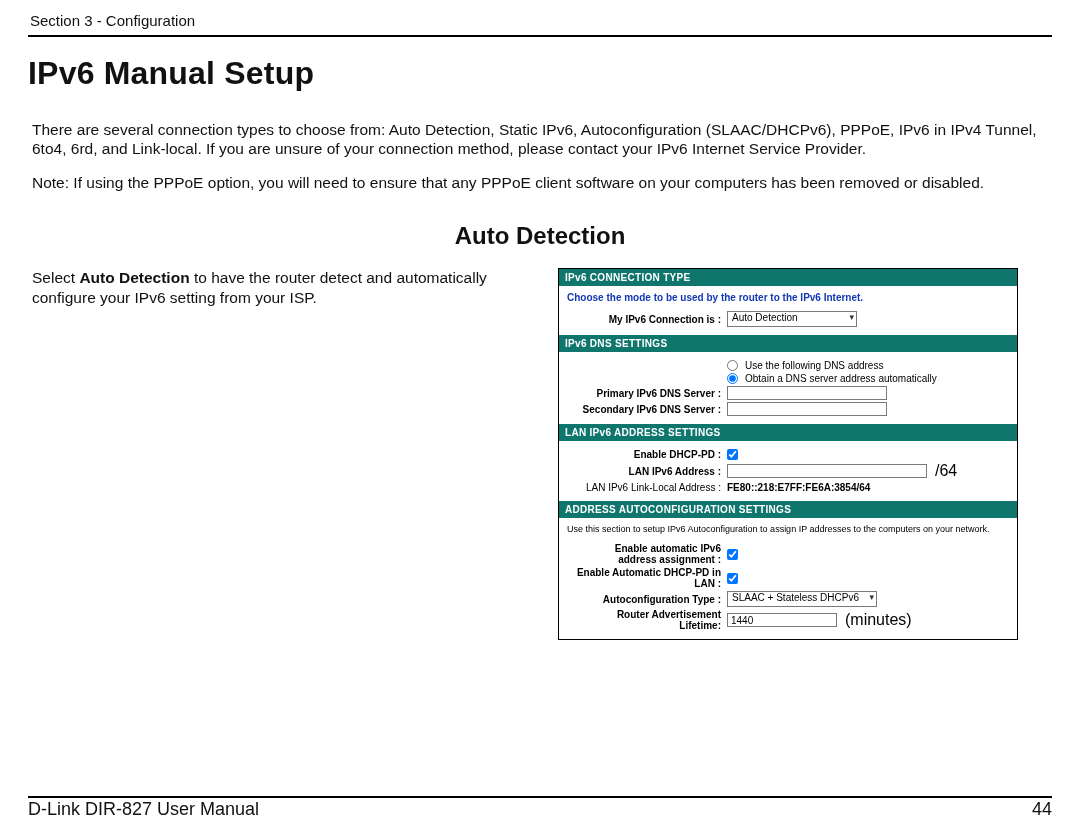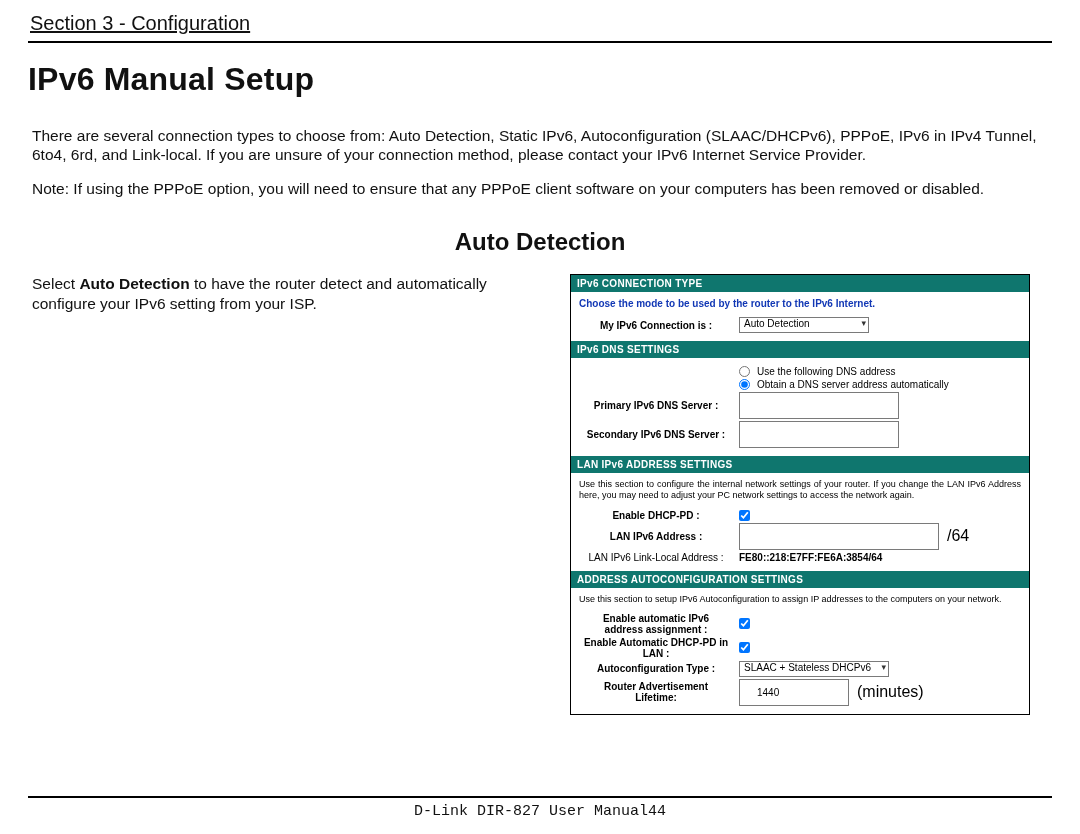--- a/index.html
+++ b/index.html
@@ -1,42 +1,42 @@
 <!DOCTYPE html>
 <html><head>
 <meta charset="utf-8">
 <style>
   * { box-sizing: border-box; margin: 0; padding: 0; }
   html, body { width: 1080px; height: 834px; background: #fff; font-family: "Myriad Pro", "Segoe UI", Arial, sans-serif; color: #111; }
   .page { width: 1080px; height: 834px; position: relative; padding: 10px 28px 0 28px; }
-  .topline { font-size: 20px; padding: 2px 2px 6px 2px; border-bottom: 2px solid #000; text-decoration: underline; }
+  .topline { font-size: 15px; padding: 2px 2px 6px 2px; border-bottom: 2px solid #000; }
   .title { text-align: left; font-weight: 700; font-size: 32px; margin-top: 18px; margin-bottom: 28px; letter-spacing: 0.2px; }
   .intro { font-size: 15.5px; line-height: 1.25; margin: 0 4px 14px 4px; }
   .subtitle { text-align: center; font-weight: 700; font-size: 24px; margin-top: 30px; margin-bottom: 18px; }
-  .cols { display: flex; gap: 18px; padding: 0 4px; }
+  .cols { display: flex; gap: 6px; padding: 0 4px; }
   .leftcol { width: 520px; font-size: 15.5px; line-height: 1.3; }
   .leftcol b { font-weight: 700; }
   .panel { width: 460px; border: 1px solid #000; font-family: Verdana, Arial, sans-serif; font-size: 10px; color: #000; background: #fff; }
   .secthead { background: #0f766e; color: #fff; font-weight: 700; font-size: 10px; padding: 3px 6px; letter-spacing: 0.3px; }
   .secbody { padding: 6px 8px; }
   .bluebold { color: #1238b5; font-weight: 700; font-size: 10px; margin-bottom: 8px; }
   .helptxt { font-size: 9px; line-height: 1.25; text-align: justify; margin-bottom: 8px; }
   .frow { display: flex; align-items: center; margin: 2px 0; }
-  .flab { width: 160px; text-align: center; padding-right: 6px; font-weight: 700; font-size: 10px; }
+  .flab { width: 160px; text-align: right; padding-right: 6px; font-weight: 700; font-size: 10px; }
   .fval { flex: 1; display: flex; align-items: center; gap: 4px; }
   .sel { border: 1px solid #7a7a7a; background: #fff; font-size: 10px; height: 16px; padding: 0 14px 0 4px; appearance: none; position: relative; }
   .selwrap { position: relative; display: inline-block; }
   .selwrap::after { content: "▾"; position: absolute; right: 3px; top: 1px; font-size: 9px; color: #333; pointer-events: none; }
-  .txt { border: 1px solid #7a7a7a; background: #fff; height: 27px; font-size: 10px; padding: 0 17px; }
+  .txt { border: 1px solid #7a7a7a; background: #fff; height: 14px; font-size: 10px; padding: 0 3px; }
   .radio, .check { width: 11px; height: 11px; }
   .radiolab { font-size: 10px; margin-left: 3px; }
   .suffix { font-size: 16px; margin-left: 4px; }
   .plain { font-size: 10px; }
   .rule { position: absolute; left: 28px; right: 28px; bottom: 36px; border-top: 2px solid #000; }
-  .footer { position: absolute; left: 28px; right: 28px; bottom: 14px; display: flex; justify-content: center; font-size: 15px; font-family: Liberation Mono, monospace; }
+  .footer { position: absolute; left: 28px; right: 28px; bottom: 14px; display: flex; justify-content: space-between; font-size: 18px; }
 </style>
 </head>
 <body>
 
 <div class="page">
   <div class="topline">Section 3 - Configuration</div>
 
   <div class="title">IPv6 Manual Setup</div>
 
   <p class="intro">There are several connection types to choose from: Auto Detection, Static IPv6, Autoconfiguration (SLAAC/DHCPv6), PPPoE, IPv6 in IPv4 Tunnel, 6to4, 6rd, and Link-local. If you are unsure of your connection method, please contact your IPv6 Internet Service Provider.</p>
@@ -89,21 +89,20 @@
         <div class="frow">
           <div class="flab">Secondary IPv6 DNS Server :</div>
           <div class="fval">
               <input class="txt" style="width: 160px;">
             </div>
         </div>
       </div>
 
       <div class="secthead">LAN IPv6 ADDRESS SETTINGS</div>
       <div class="secbody">
-        <div class="helptxt">Use this section to configure the internal network settings of your router. If you change the LAN IPv6 Address here, you may need to adjust your PC network settings to access the network again.</div>
         <div class="frow">
           <div class="flab">Enable DHCP-PD :</div>
           <div class="fval">
               <input type="checkbox" class="check" checked="" style="">
             </div>
         </div>
         <div class="frow">
           <div class="flab">LAN IPv6 Address :</div>
           <div class="fval">
             <input class="txt" style="width: 200px;">

